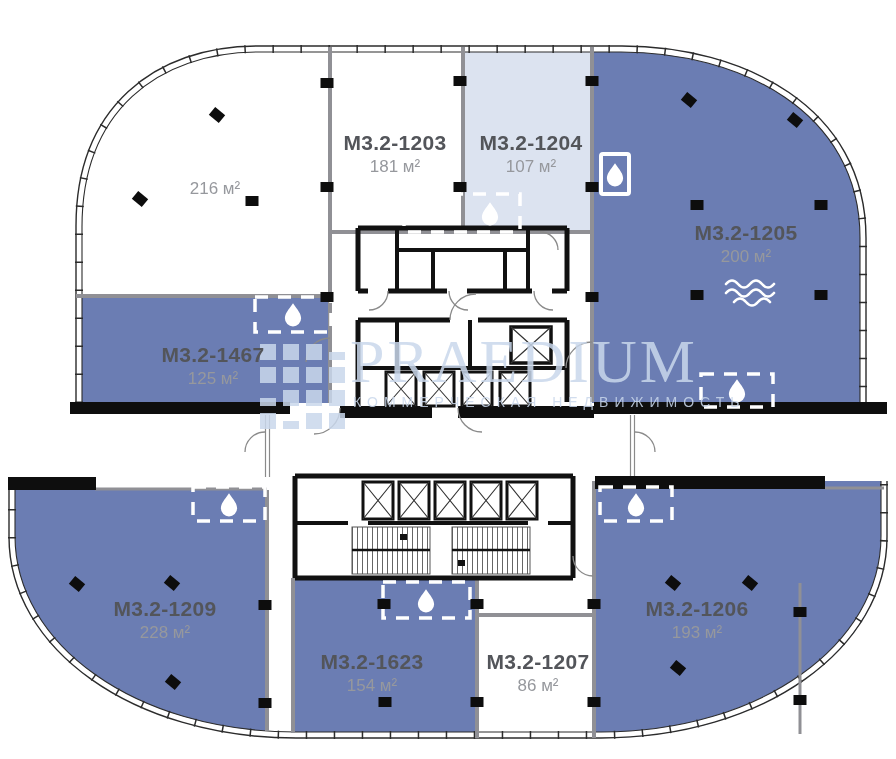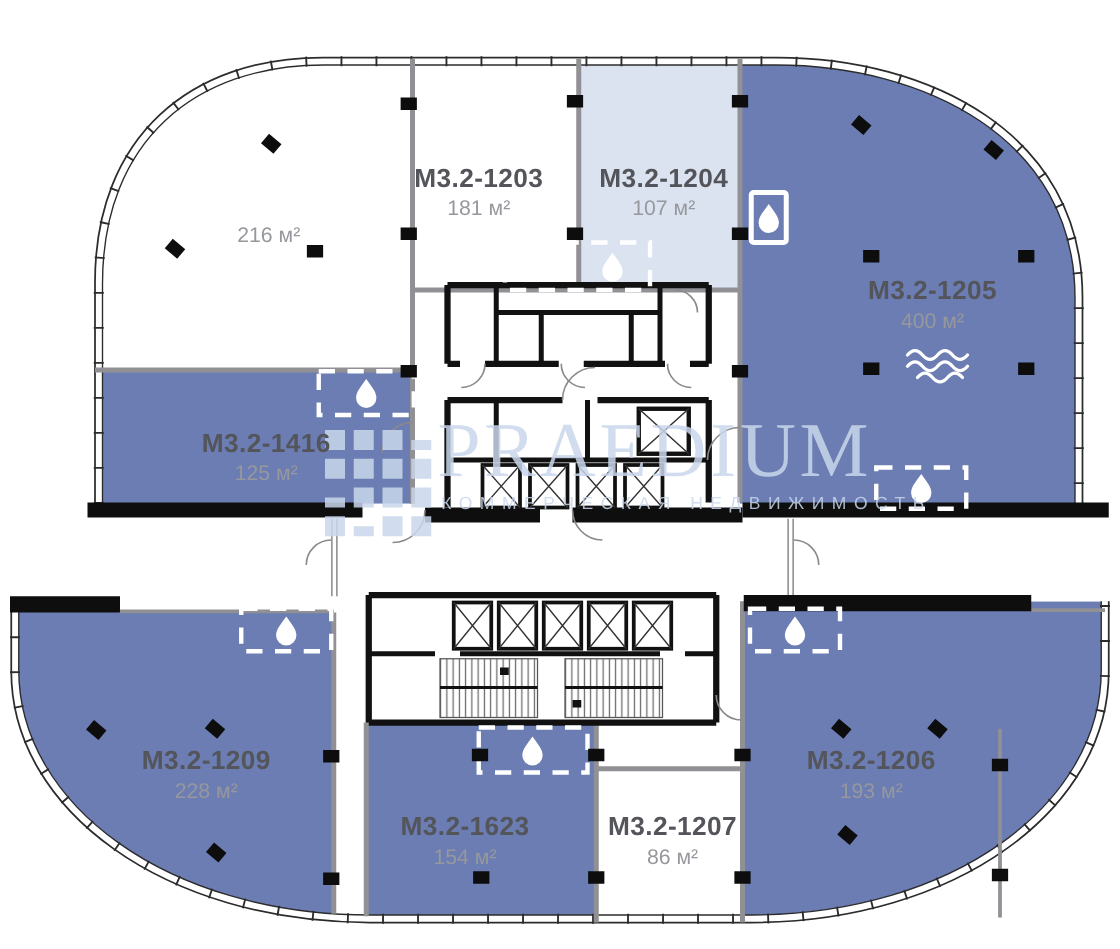--- a/index.html
+++ b/index.html
@@ -270,37 +270,37 @@
       <span></span>
   <span></span>
       <span class="half"></span>
       <span></span>
       <span></span>
 </div>
 <div class="wm wm-brand">PRAEDIUM</div>
 <div class="wm wm-tag">КОММЕРЧЕСКАЯ НЕДВИЖИМОСТЬ</div>
 
 <div class="unit" style="left:213px;top:366px">
-  <div class="uid">M3.2-1416</div>
+  <div class="uid">M3.2-1467</div>
   <div class="uarea">125 м²</div>
 </div>
 <div class="unit" style="left:215px;top:189px">
   <div class="uarea">216 м²</div>
 </div>
-<div class="unit" style="left:383px;top:154px">
+<div class="unit" style="left:395px;top:154px">
   <div class="uid">M3.2-1203</div>
   <div class="uarea">181 м²</div>
 </div>
 <div class="unit" style="left:531px;top:154px">
   <div class="uid">M3.2-1204</div>
   <div class="uarea">107 м²</div>
 </div>
 <div class="unit" style="left:746px;top:244px">
   <div class="uid">M3.2-1205</div>
-  <div class="uarea">400 м²</div>
+  <div class="uarea">200 м²</div>
 </div>
 <div class="unit" style="left:697px;top:620px">
   <div class="uid">M3.2-1206</div>
   <div class="uarea">193 м²</div>
 </div>
 <div class="unit" style="left:538px;top:673px">
   <div class="uid">M3.2-1207</div>
   <div class="uarea">86 м²</div>
 </div>
 <div class="unit" style="left:372px;top:673px">

